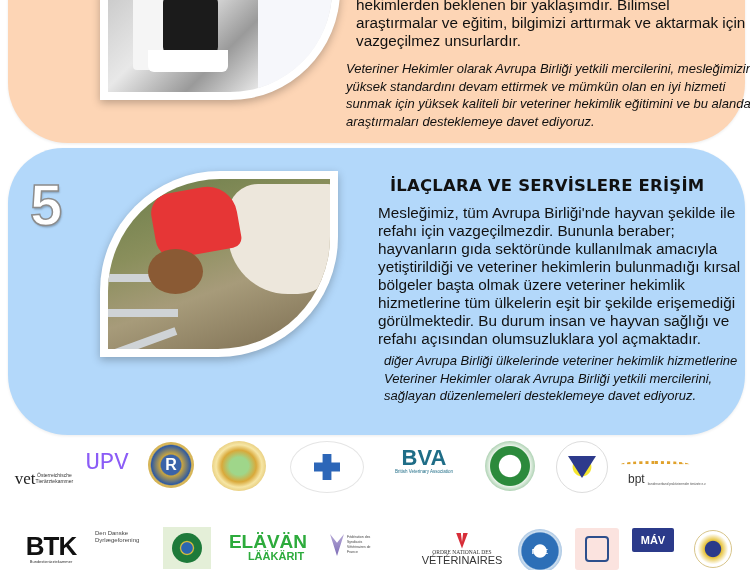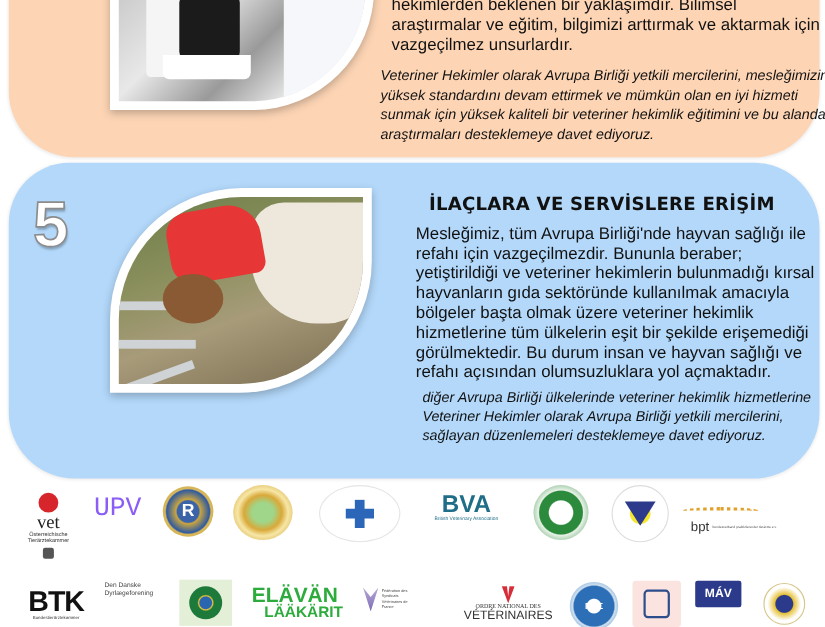--- a/index.html
+++ b/index.html
@@ -60,37 +60,37 @@
     <div class="fence" style="top:95px;"></div>
     <div class="fence" style="top:130px;"></div>
     <div class="fence" style="top:160px; transform:rotate(-20deg);"></div>
     <div class="pony"></div>
     <div class="shirt"></div>
     <div class="hair"></div>
   </div>
 </div>
 <div class="heading">İLAÇLARA VE SERVİSLERE ERİŞİM</div>
 <div class="body-text" style="left:378px; top:204px;">
-  <span class="line">Mesleğimiz, tüm Avrupa Birliği'nde hayvan sağlığı ile</span>
+  <span class="line">Mesleğimiz, tüm Avrupa Birliği'nde hayvan şekilde ile</span>
   <span class="line">refahı için vazgeçilmezdir. Bununla beraber;</span>
+  <span class="line">hayvanların gıda sektöründe kullanılmak amacıyla</span>
   <span class="line">yetiştirildiği ve veteriner hekimlerin bulunmadığı kırsal</span>
-  <span class="line">hayvanların gıda sektöründe kullanılmak amacıyla</span>
   <span class="line">bölgeler başta olmak üzere veteriner hekimlik</span>
   <span class="line">hizmetlerine tüm ülkelerin eşit bir şekilde erişemediği</span>
   <span class="line">görülmektedir. Bu durum insan ve hayvan sağlığı ve</span>
   <span class="line">refahı açısından olumsuzluklara yol açmaktadır.</span>
 </div>
 <div class="italic-text" style="left:384px; top:352px;">
   <span class="line">diğer Avrupa Birliği ülkelerinde veteriner hekimlik hizmetlerine</span>
   <span class="line">Veteriner Hekimler olarak Avrupa Birliği yetkili mercilerini,</span>
   <span class="line">sağlayan düzenlemeleri desteklemeye davet ediyoruz.</span>
 </div>
 
 <div>
-  <div class="logo" style="left:22px; top:442px; width:44px; height:72px; flex-direction:column;">
+  <div class="logo" style="left:22px; top:442px; width:44px; height:72px; flex-direction:row;">
     <div style="width:18px;height:18px;border-radius:50%;background:#d7262b;"></div>
     <div style="font-family:'Liberation Serif',serif;font-size:17px;color:#222;line-height:17px;">vet</div>
     <div style="font-size:5px;color:#333;text-align:center;line-height:6px;">Österreichische Tierärztekammer</div>
     <div style="width:10px;height:10px;background:#555;margin-top:3px;border-radius:2px;"></div>
   </div>
   <div class="logo" style="left:82px; top:442px; width:50px; height:40px; font-family:Liberation Mono, monospace; font-size:24px; color:#8b5cf6;">UPV</div>
   <div class="logo round" style="left:148px; top:442px; width:46px; height:46px; background:radial-gradient(circle,#3b63a8 30%,#c9a540 34%,#2f5aa0 60%,#d8b75a 64%,#c9a540 100%); color:#fff; font-weight:bold; font-size:16px;">R</div>
   <div class="logo round" style="left:212px; top:441px; width:54px; height:50px; background:radial-gradient(ellipse,#9fd68a 25%,#d9a93a 45%,#f6e6a5 60%,#c99628 100%);"></div>
   <div class="logo round" style="left:290px; top:441px; width:72px; height:50px; border:1px solid #e5e5e5;">
     <div style="width:26px;height:26px;background:#2c66b8;clip-path:polygon(33% 0,67% 0,67% 33%,100% 33%,100% 67%,67% 67%,67% 100%,33% 100%,33% 67%,0 67%,0 33%,33% 33%);"></div>
@@ -98,39 +98,39 @@
   <div class="logo" style="left:388px; top:445px; width:72px; height:30px; flex-direction:column; align-items:center;">
     <div style="font-weight:bold;font-size:22px;color:#1f6d87;line-height:22px;">BVA</div>
     <div style="font-size:4.5px;color:#1f6d87;">British Veterinary Association</div>
   </div>
   <div class="logo round" style="left:485px; top:441px; width:50px; height:50px; background:radial-gradient(circle,#ffffff 30%,#2c8a3c 33%,#2c8a3c 55%,#e8f2e8 58%,#2c8a3c 100%); color:#fff; font-size:5px;"></div>
   <div class="logo round" style="left:556px; top:441px; width:50px; height:50px; background:radial-gradient(circle,#f5e62e 25%,#ffffff 28%); border:1px solid #ddd;">
     <div style="width:0;height:0;border-left:14px solid transparent;border-right:14px solid transparent;border-top:22px solid #2d3a8c;"></div>
   </div>
   <div class="logo" style="left:620px; top:458px; width:100px; height:30px; flex-direction:column; align-items:flex-start;">
     <div style="width:70px;height:4px;border-top:3px dotted #e0a12b;border-radius:50%;"></div>
-    <div style="display:flex;align-items:center;gap:3px;margin-top:4px;margin-left:8px;">
+    <div style="display:flex;align-items:flex-end;gap:3px;margin-top:4px;margin-left:8px;">
       <span style="font-size:12px;color:#333;">bpt</span>
       <span style="font-size:3px;color:#555;">bundesverband praktizierender tierärzte e.v.</span>
     </div>
   </div>
 </div>
 
 <div>
   <div class="logo" style="left:22px; top:528px; width:58px; height:40px; flex-direction:column;">
     <div style="font-weight:bold;font-size:26px;color:#111;line-height:26px;letter-spacing:-1px;">BTK</div>
     <div style="font-size:4px;color:#333;">Bundestierärztekammer</div>
   </div>
   <div class="logo" style="left:95px; top:530px; width:56px; height:30px; align-items:flex-start; justify-content:flex-start; font-size:6px; color:#444; line-height:7px; text-align:left;">Den Danske Dyrlægeforening</div>
   <div class="logo" style="left:163px; top:527px; width:48px; height:42px; background:#e4efd8;">
     <div style="width:30px;height:30px;border-radius:50%;background:radial-gradient(circle,#2a66b0 25%,#e9c33b 30%,#1e7a3a 36%);"></div>
   </div>
   <div class="logo" style="left:224px; top:530px; width:88px; height:32px; flex-direction:column; align-items:center;">
     <div style="font-weight:bold;font-size:19px;color:#2dab3c;line-height:19px;">ELÄVÄN</div>
-    <div style="font-weight:bold;font-size:14px;color:#2dab3c;line-height:10px;margin-left:16px;">LÄÄKÄRIT</div>
+    <div style="font-weight:bold;font-size:11px;color:#2dab3c;line-height:10px;margin-left:16px;">LÄÄKÄRIT</div>
   </div>
   <div class="logo" style="left:330px; top:530px; width:50px; height:30px; justify-content:flex-start; gap:3px;">
     <div style="width:14px;height:22px;background:linear-gradient(#b6a8d6,#7c6cb6);clip-path:polygon(0 0,50% 100%,100% 0,50% 40%);"></div>
     <div style="font-size:3.5px;color:#444;line-height:5px;width:30px;">Fédération des Syndicats Vétérinaires de France</div>
   </div>
   <div class="logo" style="left:418px; top:528px; width:88px; height:42px; flex-direction:column;">
     <div style="width:12px;height:16px;background:#d72d38;clip-path:polygon(0 0,50% 100%,100% 0,60% 0,50% 60%,40% 0);"></div>
     <div style="font-family:'Liberation Serif',serif;font-size:5.5px;color:#333;">ORDRE NATIONAL DES</div>
     <div style="font-family:Liberation Sans, sans-serif;font-size:11px;color:#333;line-height:11px;">VÉTÉRINAIRES</div>
   </div>

